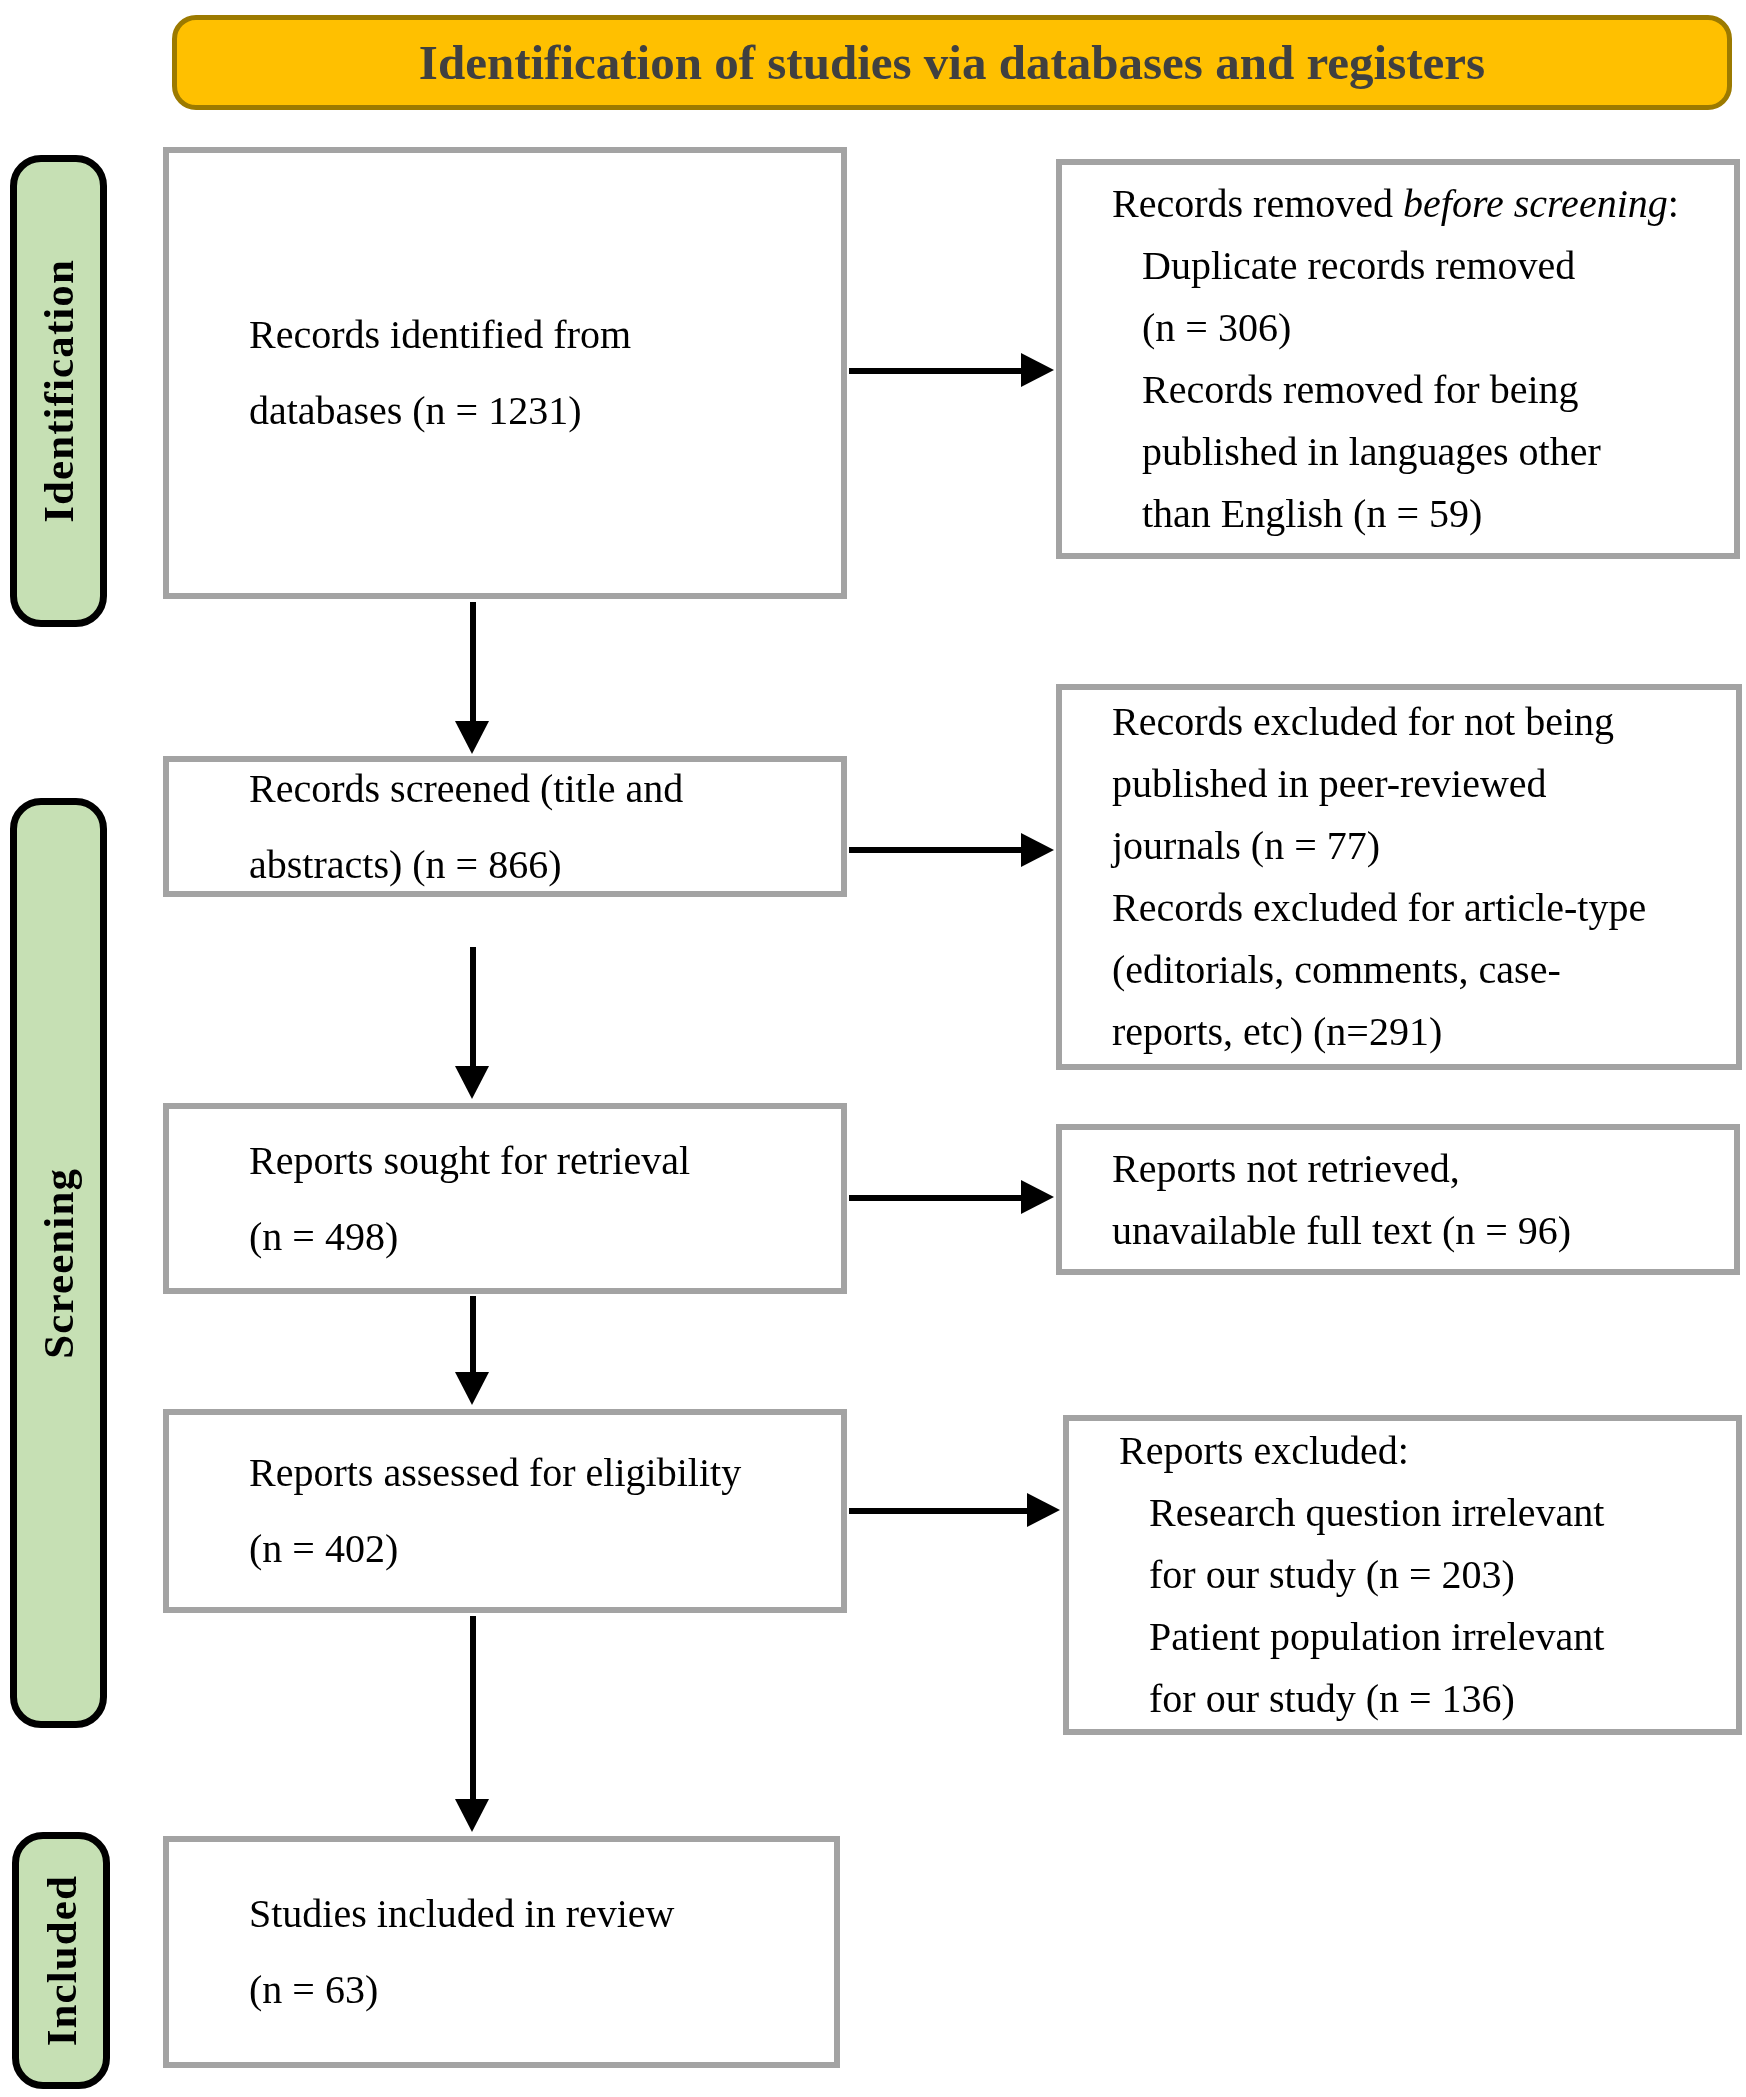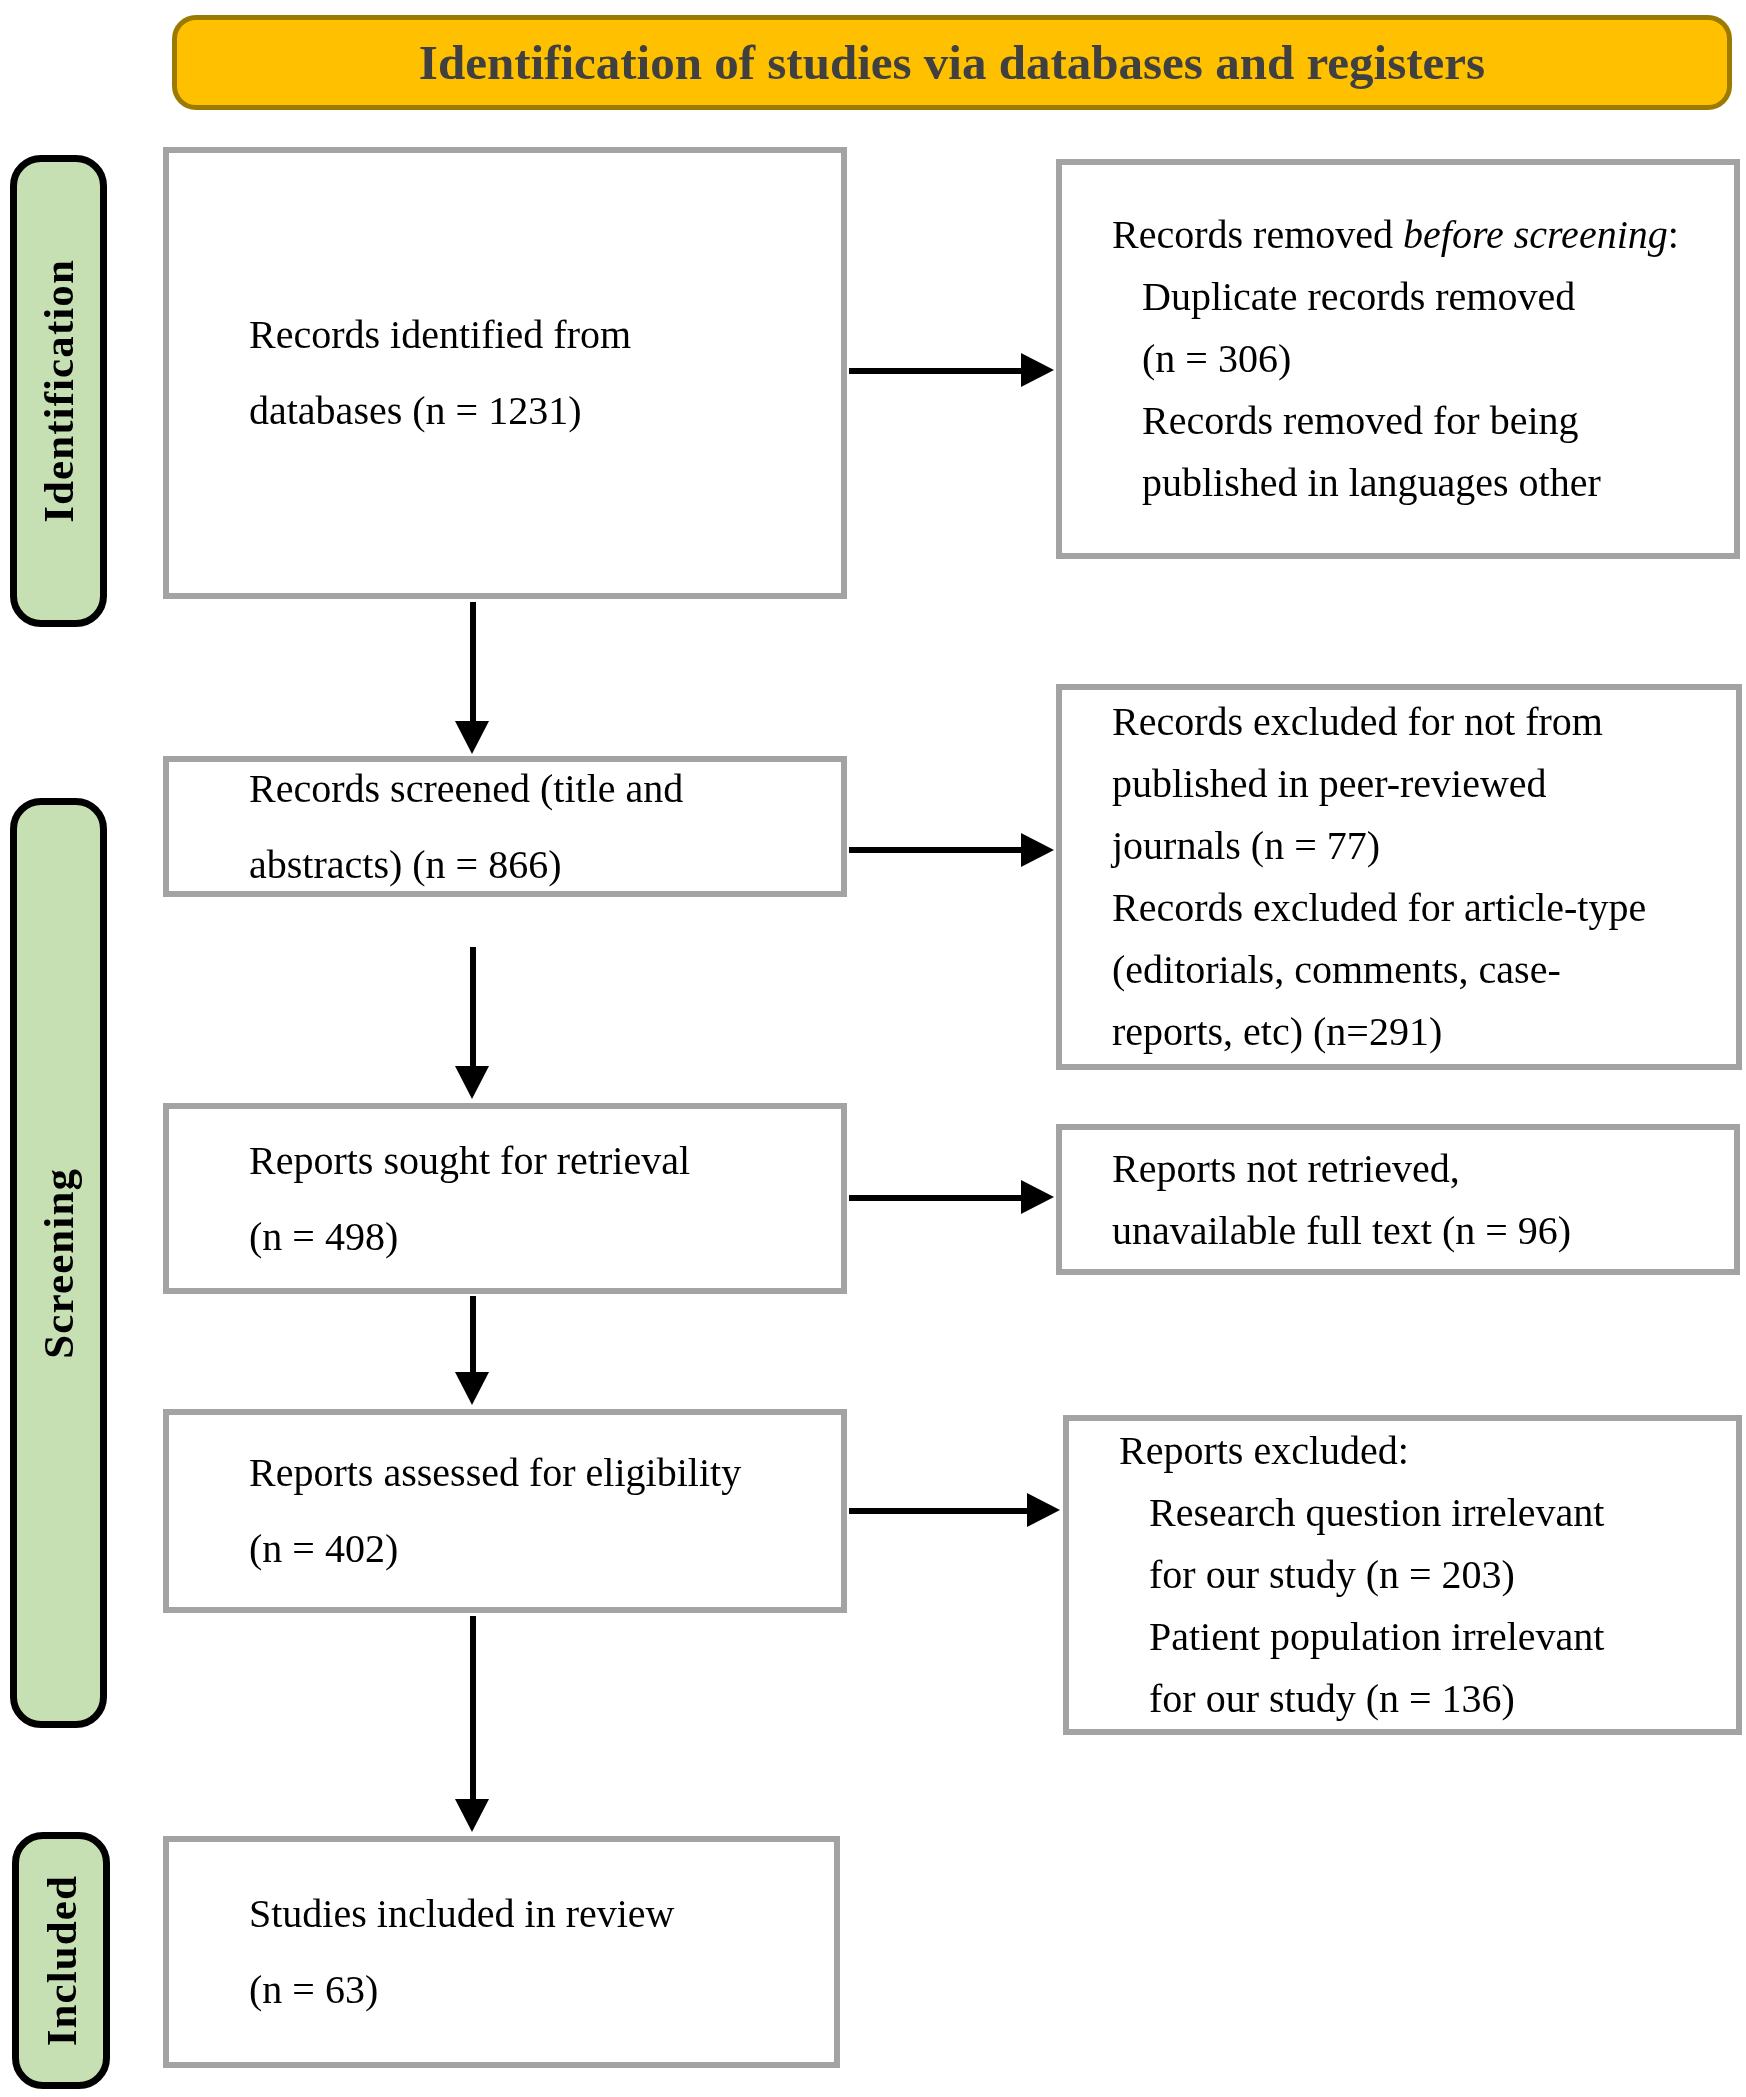--- a/index.html
+++ b/index.html
@@ -90,24 +90,25 @@
     <div class="ln">Studies included in review</div>
     <div class="ln">(n = 63)</div>
   </div>
 
   <div class="bx right-col" style="left:1056px;top:159px;width:684px;height:400px">
     <div class="ln"><span>Records removed </span><span class="it">before screening</span><span>:</span></div>
     <div class="ln indent">Duplicate records removed</div>
     <div class="ln indent">(n = 306)</div>
     <div class="ln indent">Records removed for being</div>
     <div class="ln indent">published in languages other</div>
+    <div class="ln indent">than English (n = 59)</div>
   </div>
 
   <div class="bx right-col" style="left:1056px;top:684px;width:686px;height:386px">
-    <div class="ln">Records excluded for not from</div>
+    <div class="ln">Records excluded for not being</div>
     <div class="ln">published in peer-reviewed</div>
     <div class="ln">journals (n = 77)</div>
     <div class="ln">Records excluded for article-type</div>
     <div class="ln">(editorials, comments, case-</div>
     <div class="ln">reports, etc) (n=291)</div>
   </div>
 
   <div class="bx right-col" style="left:1056px;top:1124px;width:684px;height:151px">
     <div class="ln">Reports not retrieved,</div>
     <div class="ln">unavailable full text (n = 96)</div>

